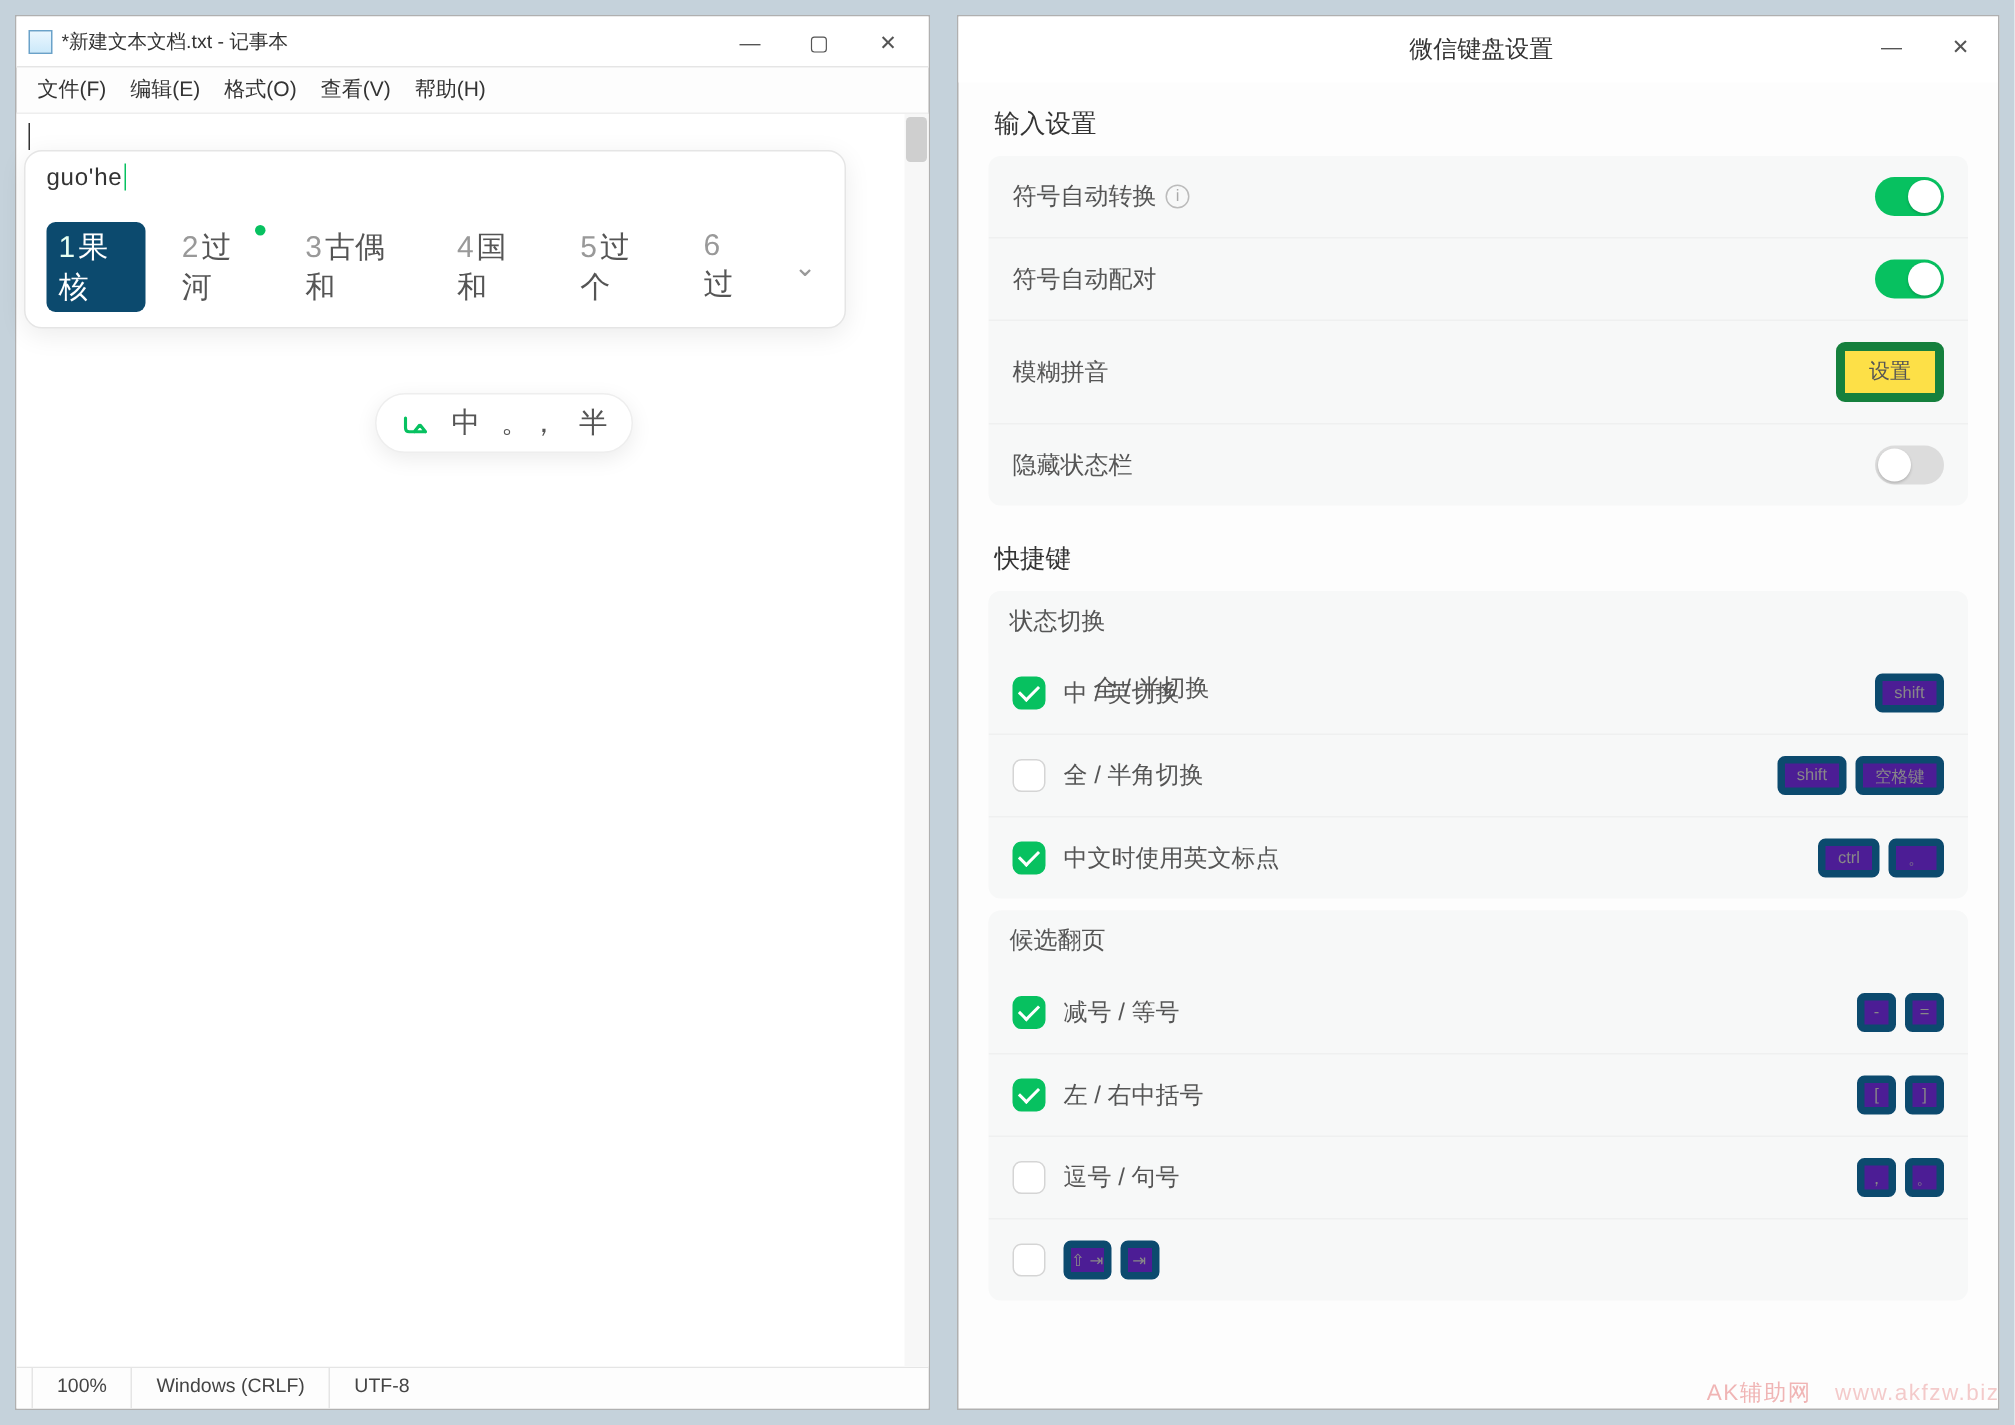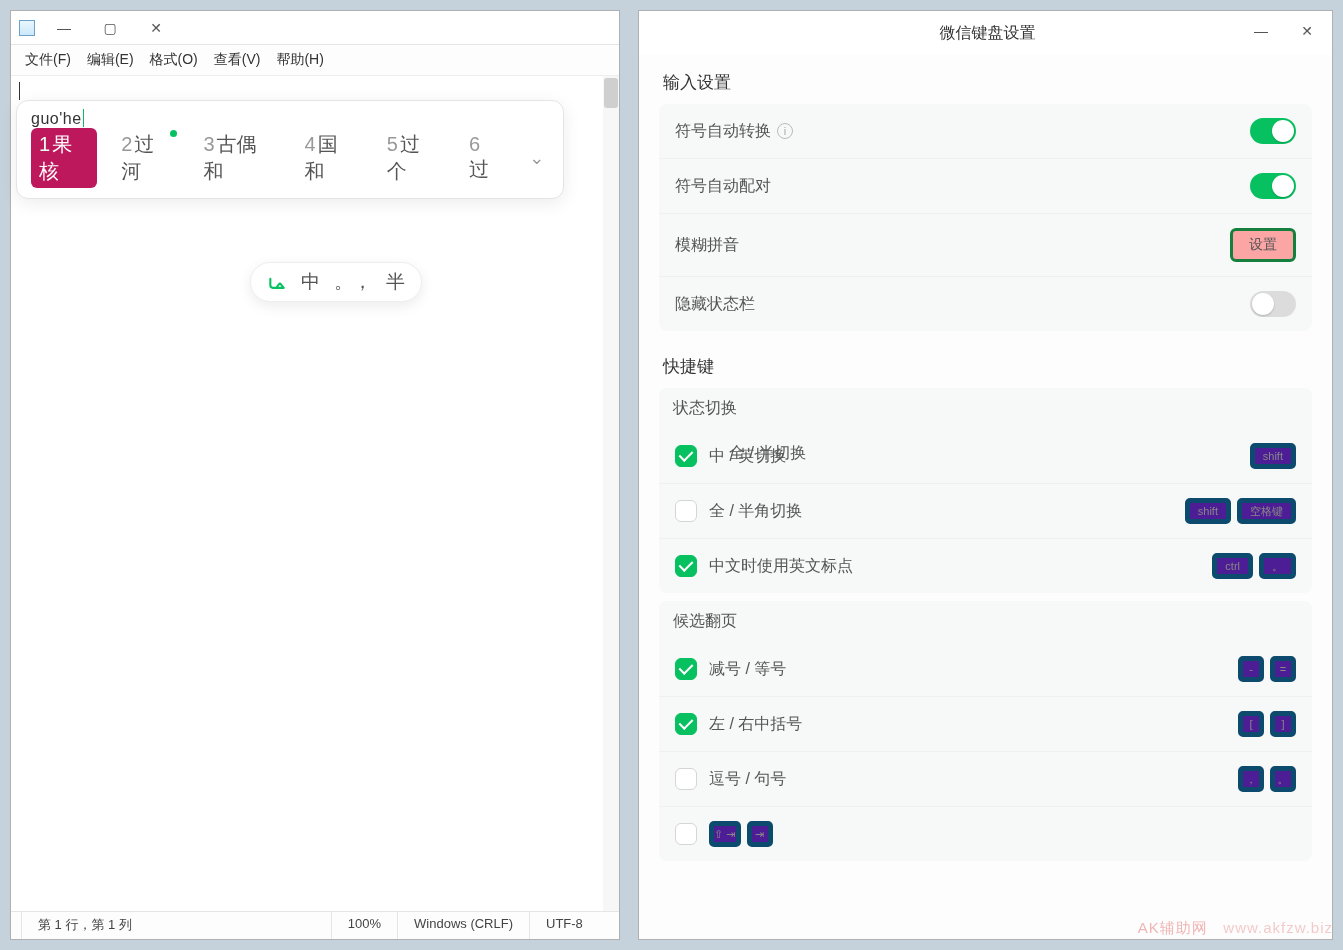--- a/index.html
+++ b/index.html
@@ -19,26 +19,26 @@
 .cursor{display:inline-block;width:1px;height:18px;background:#333;vertical-align:text-bottom}
 .scroll{position:absolute;right:0;top:0;width:16px;height:100%;background:#f7f7f7}
 .scroll .thumb{width:14px;height:30px;background:#cfcfcf;margin:2px auto;border-radius:3px}
 .statusbar{height:28px;border-top:1px solid #e5e5e5;display:flex;font-size:13px;color:#444;background:#fdfdfd}
 .statusbar .cell{padding:4px 16px;border-left:1px solid #e5e5e5}
 .statusbar .cell:first-child{border-left:none;flex:0 0 70px}
 .statusbar .spacer0{flex:0 0 10px}
 
 
 .ime-box{position:absolute;left:16px;top:100px;width:548px;background:#fff;border:1px solid #e5e5e5;border-radius:12px;box-shadow:0 4px 18px rgba(0,0,0,.08);padding:8px 14px 10px}
-.ime-input{font-size:16px;color:#333;letter-spacing:.5px;margin-bottom:0}
+.ime-input{font-size:16px;color:#333;letter-spacing:.5px;margin-bottom:20px}
 .ime-input .imecur{display:inline-block;width:1px;height:18px;background:#07c160;margin-left:1px;vertical-align:text-bottom}
 .ime-cands{display:flex;align-items:center;gap:16px}
 .ime-cand{font-size:20px;color:#555;padding:3px 8px;border-radius:6px;position:relative}
 .ime-cand .num{color:#999;margin-right:2px}
-.ime-cand.selected{background:#be185d;color:#fff}
+.ime-cand.selected{background:#0c4a6e;color:#fff}
 .ime-cand.selected .num{color:#e6fff2}
 .ime-cand .dot{position:absolute;top:2px;right:2px;width:7px;height:7px;border-radius:50%;background:#07c160}
 .ime-expand{margin-left:auto;width:26px;text-align:center;color:#999;font-size:18px}
 
 
 .ime-status{position:absolute;left:250px;top:262px;background:#fff;border:1px solid #eee;border-radius:24px;box-shadow:0 4px 14px rgba(0,0,0,.08);display:flex;align-items:center;padding:6px 16px;gap:14px;font-size:19px;color:#555}
 .ime-status .logo{width:20px;height:20px}
 .ime-status .logo svg{width:20px;height:20px}
 
 
@@ -54,38 +54,39 @@
 .row{display:flex;align-items:center;padding:14px 16px;min-height:52px;border-top:1px solid rgba(0,0,0,.03)}
 .panel .row:first-child{border-top:none}
 .row-label{font-size:16px;color:#555;flex:1;display:flex;align-items:center;gap:6px}
 .row-label .info{width:16px;height:16px;border-radius:50%;border:1px solid #bbb;display:inline-flex;align-items:center;justify-content:center;font-size:11px;color:#aaa}
 .row-label.overlap{position:relative}
 .row-label.overlap .ghost{position:absolute;left:20px;top:-3px;font-size:16px;color:#555;white-space:nowrap}
 .toggle{width:46px;height:26px;border-radius:13px;background:#dcdcdc;position:relative;cursor:pointer}
 .toggle .knob{position:absolute;width:22px;height:22px;border-radius:50%;background:#fff;top:2px;left:2px;box-shadow:0 1px 2px rgba(0,0,0,.2)}
 .toggle.on{background:#07c160}
 .toggle.on .knob{left:22px}
-.btn{background:#fca5a5;border:3px solid #15803d;border-radius:6px;padding:5px 16px;font-size:14px;color:#555}
+.btn{background:#fde047;border:6px solid #15803d;border-radius:6px;padding:5px 16px;font-size:14px;color:#555}
 .ck{width:22px;height:22px;border-radius:6px;border:1.5px solid #d5d5d5;background:#fff;margin-right:12px;display:flex;align-items:center;justify-content:center}
 .ck.checked{background:#07c160;border-color:#07c160}
 .ck.checked::after{content:"";width:6px;height:11px;border:solid #fff;border-width:0 2.5px 2.5px 0;transform:rotate(45deg);margin-top:-3px}
 .keys{display:flex;gap:6px}
 .key{background:#4c1d95;border:5px solid #0c4a6e;border-radius:5px;min-width:30px;height:26px;padding:0 8px;display:flex;align-items:center;justify-content:center;font-size:11px;color:#888}
 .key.small{min-width:26px;padding:0;color:#888}
 
 
 .wm{position:absolute;right:10px;bottom:12px;font-size:15px;color:#f0b5b5;letter-spacing:1px}
 .wm .url{opacity:.7}
 </style>
 </head>
 <body>
 
 <div class="window notepad">
   <div class="titlebar">
     <div class="icon-np"></div>
+    <div class="title-text">*新建文本文档.txt - 记事本</div>
     <div class="winbtns">
       <div class="winbtn">—</div>
       <div class="winbtn">▢</div>
       <div class="winbtn">✕</div>
     </div>
   </div>
   <div class="menubar">
     <span>文件(F)</span>
     <span>编辑(E)</span>
     <span>格式(O)</span>
@@ -93,21 +94,20 @@
     <span>帮助(H)</span>
   </div>
   <div class="editor">
     <span class="cursor"></span>
     <div class="scroll">
         <div class="thumb"></div>
       </div>
   </div>
   <div class="statusbar">
     <div class="spacer0"></div>
-    <div class="cell" style="flex:1">第 1 行，第 1 列</div>
     <div class="cell">100%</div>
     <div class="cell">Windows (CRLF)</div>
     <div class="cell" style="min-width:90px">UTF-8</div>
   </div>
 </div>
 
 <div class="ime-box">
   <div class="ime-input"><span>guo'he</span><span class="imecur"></span></div>
   <div class="ime-cands">
 

